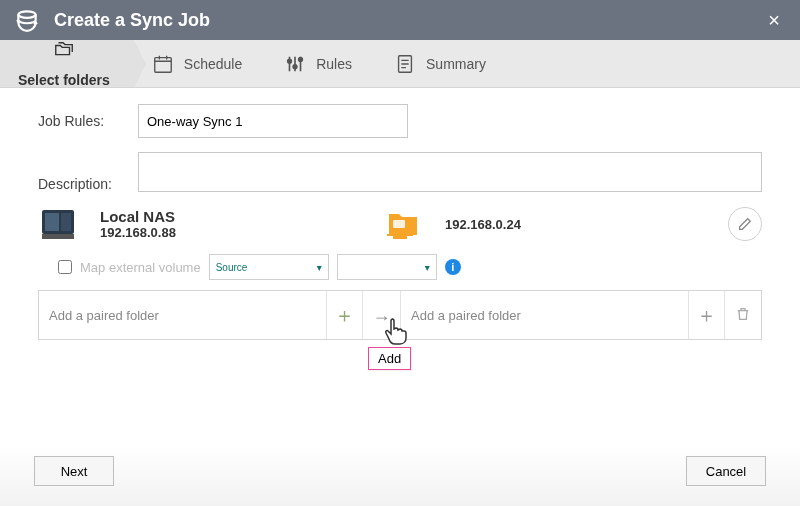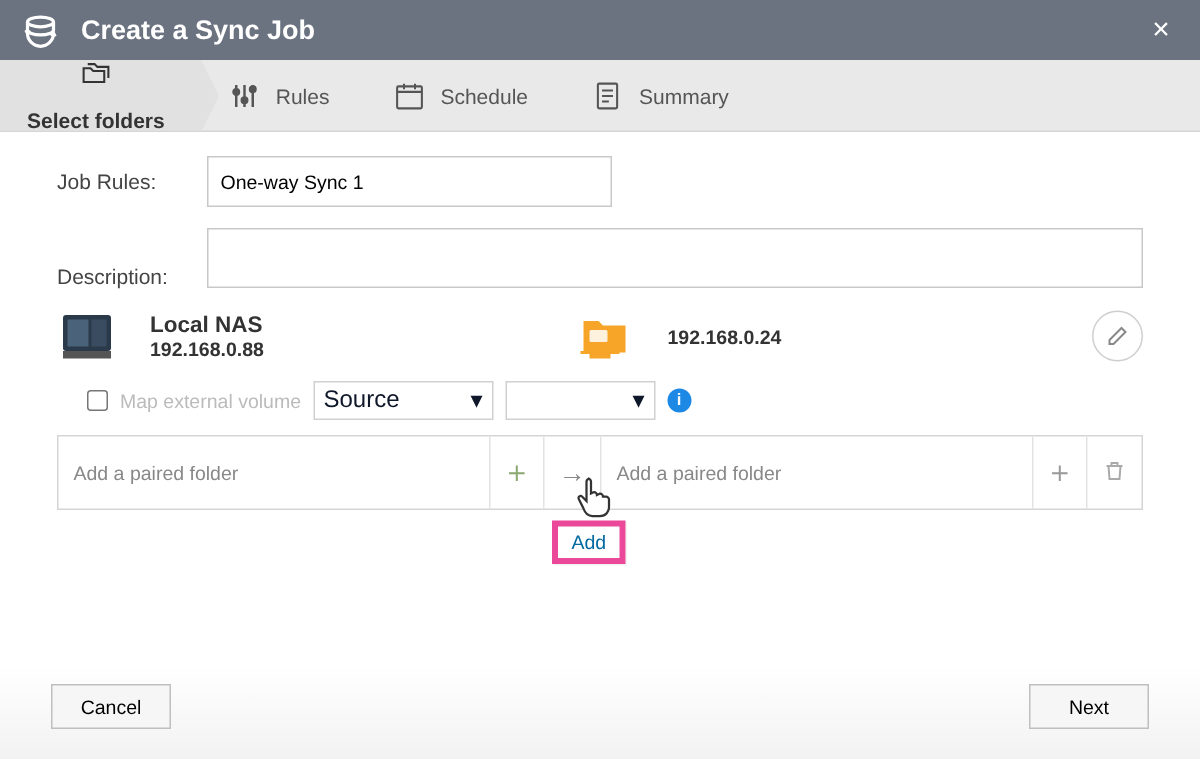--- a/index.html
+++ b/index.html
@@ -124,21 +124,21 @@
     gap:8px;
     font-size:13px;
     color:#bbb;
     margin-bottom: 10px;
     padding-left: 20px;
   }
   .map-row input[type=checkbox]{ width:14px; height:14px; }
   .map-row .dropdown {
     border:1px solid #d0d0d0; height:26px; min-width:120px;
     display:flex; align-items:center; justify-content:space-between;
-    padding:0 6px; color:#0f172a; font-size:16px;
+    padding:0 6px; color:#0f766e; font-size:10px;
   }
   .info-icon {
     width:16px; height:16px; border-radius:50%; background:#1e88e5; color:#fff;
     font-size:11px; display:flex; align-items:center; justify-content:center;
     font-weight:700;
   }
   .pair-table {
     border:1px solid #d5d5d5;
     display:grid;
     grid-template-columns: 1fr 36px 38px 1fr 36px 36px;
@@ -161,24 +161,24 @@
 
   .cursor-hand {
     position:absolute;
     left:383px; top:316px;
     pointer-events:none;
   }
   .tooltip {
     position:absolute;
     left:368px; top:347px;
     background:#fff;
-    border:4px solid #ec4899;
+    border:1px solid #ec4899;
     padding:3px 9px;
     font-size:13px;
-    color:#0369a1;
+    color:#000000;
     box-shadow: 1px 1px 0 rgba(0,0,0,.05);
   }
 
   .footer {
     position:absolute;
     left:0; right:0; bottom:0;
     padding:12px 34px 20px 34px;
     display:flex;
     justify-content:space-between;
     background:linear-gradient(#fff, #f2f2f2);
@@ -210,34 +210,34 @@
 
 <div class="stepbar">
   <div class="step active">
     <svg viewBox="0 0 24 24" fill="none" stroke="#333" stroke-width="1.5">
       <path d="M3 6h5l2 2h8v8H3z"></path>
       <path d="M6 3h5l2 2h8v8"></path>
     </svg>
     <span>Select folders</span>
   </div>
   <div class="step">
+    <svg viewBox="0 0 24 24" fill="none" stroke="#555" stroke-width="1.5">
+      <rect x="3" y="5" width="18" height="16" rx="1"></rect>
+      <path d="M3 9h18M8 3v4M16 3v4"></path>
+    </svg>
+    <span>Schedule</span>
+  </div>
+  <div class="step">
     <svg viewBox="0 0 24 24" fill="none" stroke="#555" stroke-width="1.8">
       <path d="M6 4v16M12 4v16M18 4v16"></path>
       <circle cx="6" cy="9" r="2" fill="#555"></circle>
       <circle cx="12" cy="15" r="2" fill="#555"></circle>
       <circle cx="18" cy="7" r="2" fill="#555"></circle>
     </svg>
     <span>Rules</span>
-  </div>
-  <div class="step">
-    <svg viewBox="0 0 24 24" fill="none" stroke="#555" stroke-width="1.5">
-      <rect x="3" y="5" width="18" height="16" rx="1"></rect>
-      <path d="M3 9h18M8 3v4M16 3v4"></path>
-    </svg>
-    <span>Schedule</span>
   </div>
   <div class="step">
     <svg viewBox="0 0 24 24" fill="none" stroke="#555" stroke-width="1.5">
       <rect x="5" y="3" width="14" height="18" rx="1"></rect>
       <path d="M8 8h8M8 12h8M8 16h5"></path>
     </svg>
     <span>Summary</span>
   </div>
 </div>
 
@@ -330,15 +330,15 @@
 </div>
 
 <div class="cursor-hand">
   <svg width="26" height="30" viewBox="0 0 26 30">
     <path d="M9 3c1 0 2 1 2 2v8l2-1c1 0 2 1 2 2l2-1c1 0 2 1 2 2l2 0c1 0 2 1 2 2v5c0 3-2 6-6 6h-5c-3 0-5-2-6-5l-3-6c-1-2 1-3 2-2l3 3V5c0-1 1-2 2-2z" fill="#fff" stroke="#333" stroke-width="1.5"></path>
   </svg>
 </div>
 <div class="tooltip">Add</div>
 
 <div class="footer">
+  <button>Next</button>
   <button>Cancel</button>
-  <button>Next</button>
 </div>
 
 </body></html>

